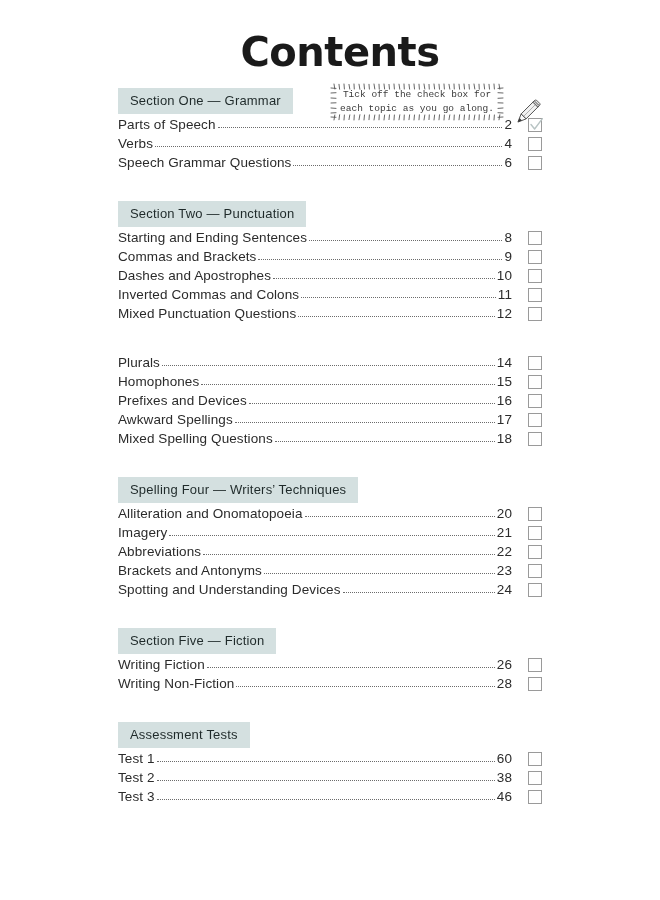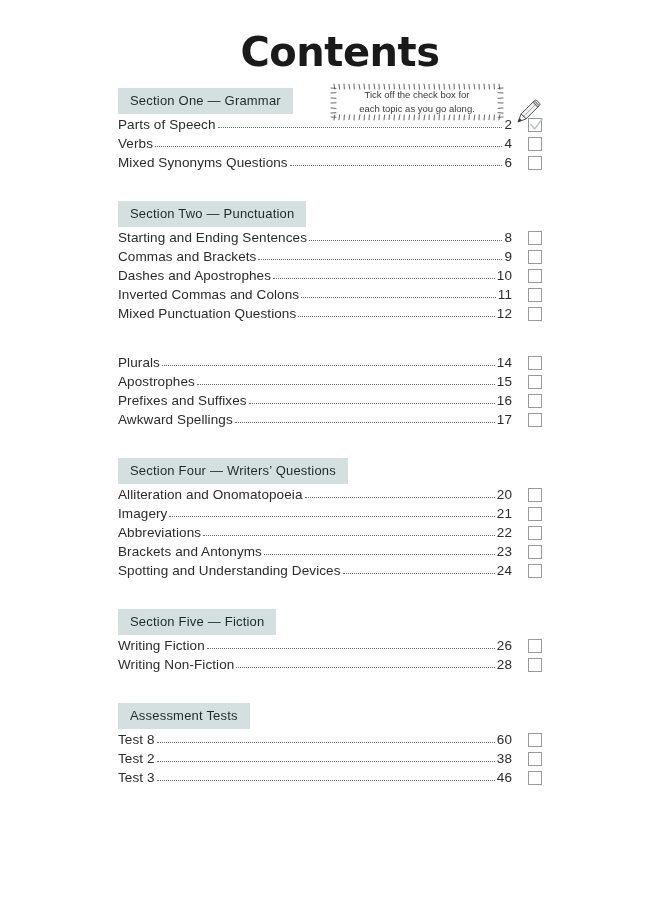--- a/index.html
+++ b/index.html
@@ -131,21 +131,21 @@
     height: 38px;
     box-sizing: border-box;
   }
   .note-inner {
     position: absolute;
     inset: 0;
     display: flex;
     flex-direction: column;
     align-items: center;
     justify-content: center;
-    font-family: Liberation Sans, sans-serif;
+    font-family: Liberation Mono, monospace;
     font-size: 9.5px;
     line-height: 14px;
     color: #3a3a3a;
     text-align: center;
     padding: 0 10px;
     box-sizing: border-box;
   }
   .note svg { position: absolute; inset: 0; }
 
   
@@ -180,21 +180,21 @@
           </div>
           <div class="entry">
             <span class="entry-title">Verbs</span>
             <span class="leader"></span>
             <span class="entry-page">4</span>
             <span class="checkbox-cell">
               <span class="checkbox"></span>
             </span>
           </div>
           <div class="entry">
-            <span class="entry-title">Mixed Synonyms Questions</span>
+            <span class="entry-title">Speech Grammar Questions</span>
             <span class="leader"></span>
             <span class="entry-page">6</span>
             <span class="checkbox-cell">
               <span class="checkbox"></span>
             </span>
           </div>
         </div></div>
       <div class="gap-section"></div>
       <div class="section-block"><div class="section-header">Section Two — Punctuation</div><div class="entries">
           <div class="entry">
@@ -242,46 +242,54 @@
       <div class="section-block"><div class="entries">
           <div class="entry">
             <span class="entry-title">Plurals</span>
             <span class="leader"></span>
             <span class="entry-page">14</span>
             <span class="checkbox-cell">
               <span class="checkbox"></span>
             </span>
           </div>
           <div class="entry">
-            <span class="entry-title">Apostrophes</span>
+            <span class="entry-title">Homophones</span>
             <span class="leader"></span>
             <span class="entry-page">15</span>
             <span class="checkbox-cell">
               <span class="checkbox"></span>
             </span>
           </div>
           <div class="entry">
-            <span class="entry-title">Prefixes and Suffixes</span>
+            <span class="entry-title">Prefixes and Devices</span>
             <span class="leader"></span>
             <span class="entry-page">16</span>
             <span class="checkbox-cell">
               <span class="checkbox"></span>
             </span>
           </div>
           <div class="entry">
             <span class="entry-title">Awkward Spellings</span>
             <span class="leader"></span>
             <span class="entry-page">17</span>
             <span class="checkbox-cell">
               <span class="checkbox"></span>
             </span>
           </div>
+          <div class="entry">
+            <span class="entry-title">Mixed Spelling Questions</span>
+            <span class="leader"></span>
+            <span class="entry-page">18</span>
+            <span class="checkbox-cell">
+              <span class="checkbox"></span>
+            </span>
+          </div>
         </div></div>
       <div class="gap-section"></div>
-      <div class="section-block"><div class="section-header">Section Four — Writers’ Questions</div><div class="entries">
+      <div class="section-block"><div class="section-header">Spelling Four — Writers’ Techniques</div><div class="entries">
           <div class="entry">
             <span class="entry-title">Alliteration and Onomatopoeia</span>
             <span class="leader"></span>
             <span class="entry-page">20</span>
             <span class="checkbox-cell">
               <span class="checkbox"></span>
             </span>
           </div>
           <div class="entry">
             <span class="entry-title">Imagery</span>
@@ -331,21 +339,21 @@
             <span class="leader"></span>
             <span class="entry-page">28</span>
             <span class="checkbox-cell">
               <span class="checkbox"></span>
             </span>
           </div>
         </div></div>
       <div class="gap-section"></div>
       <div class="section-block"><div class="section-header">Assessment Tests</div><div class="entries">
           <div class="entry">
-            <span class="entry-title">Test 8</span>
+            <span class="entry-title">Test 1</span>
             <span class="leader"></span>
             <span class="entry-page">60</span>
             <span class="checkbox-cell">
               <span class="checkbox"></span>
             </span>
           </div>
           <div class="entry">
             <span class="entry-title">Test 2</span>
             <span class="leader"></span>
             <span class="entry-page">38</span>

